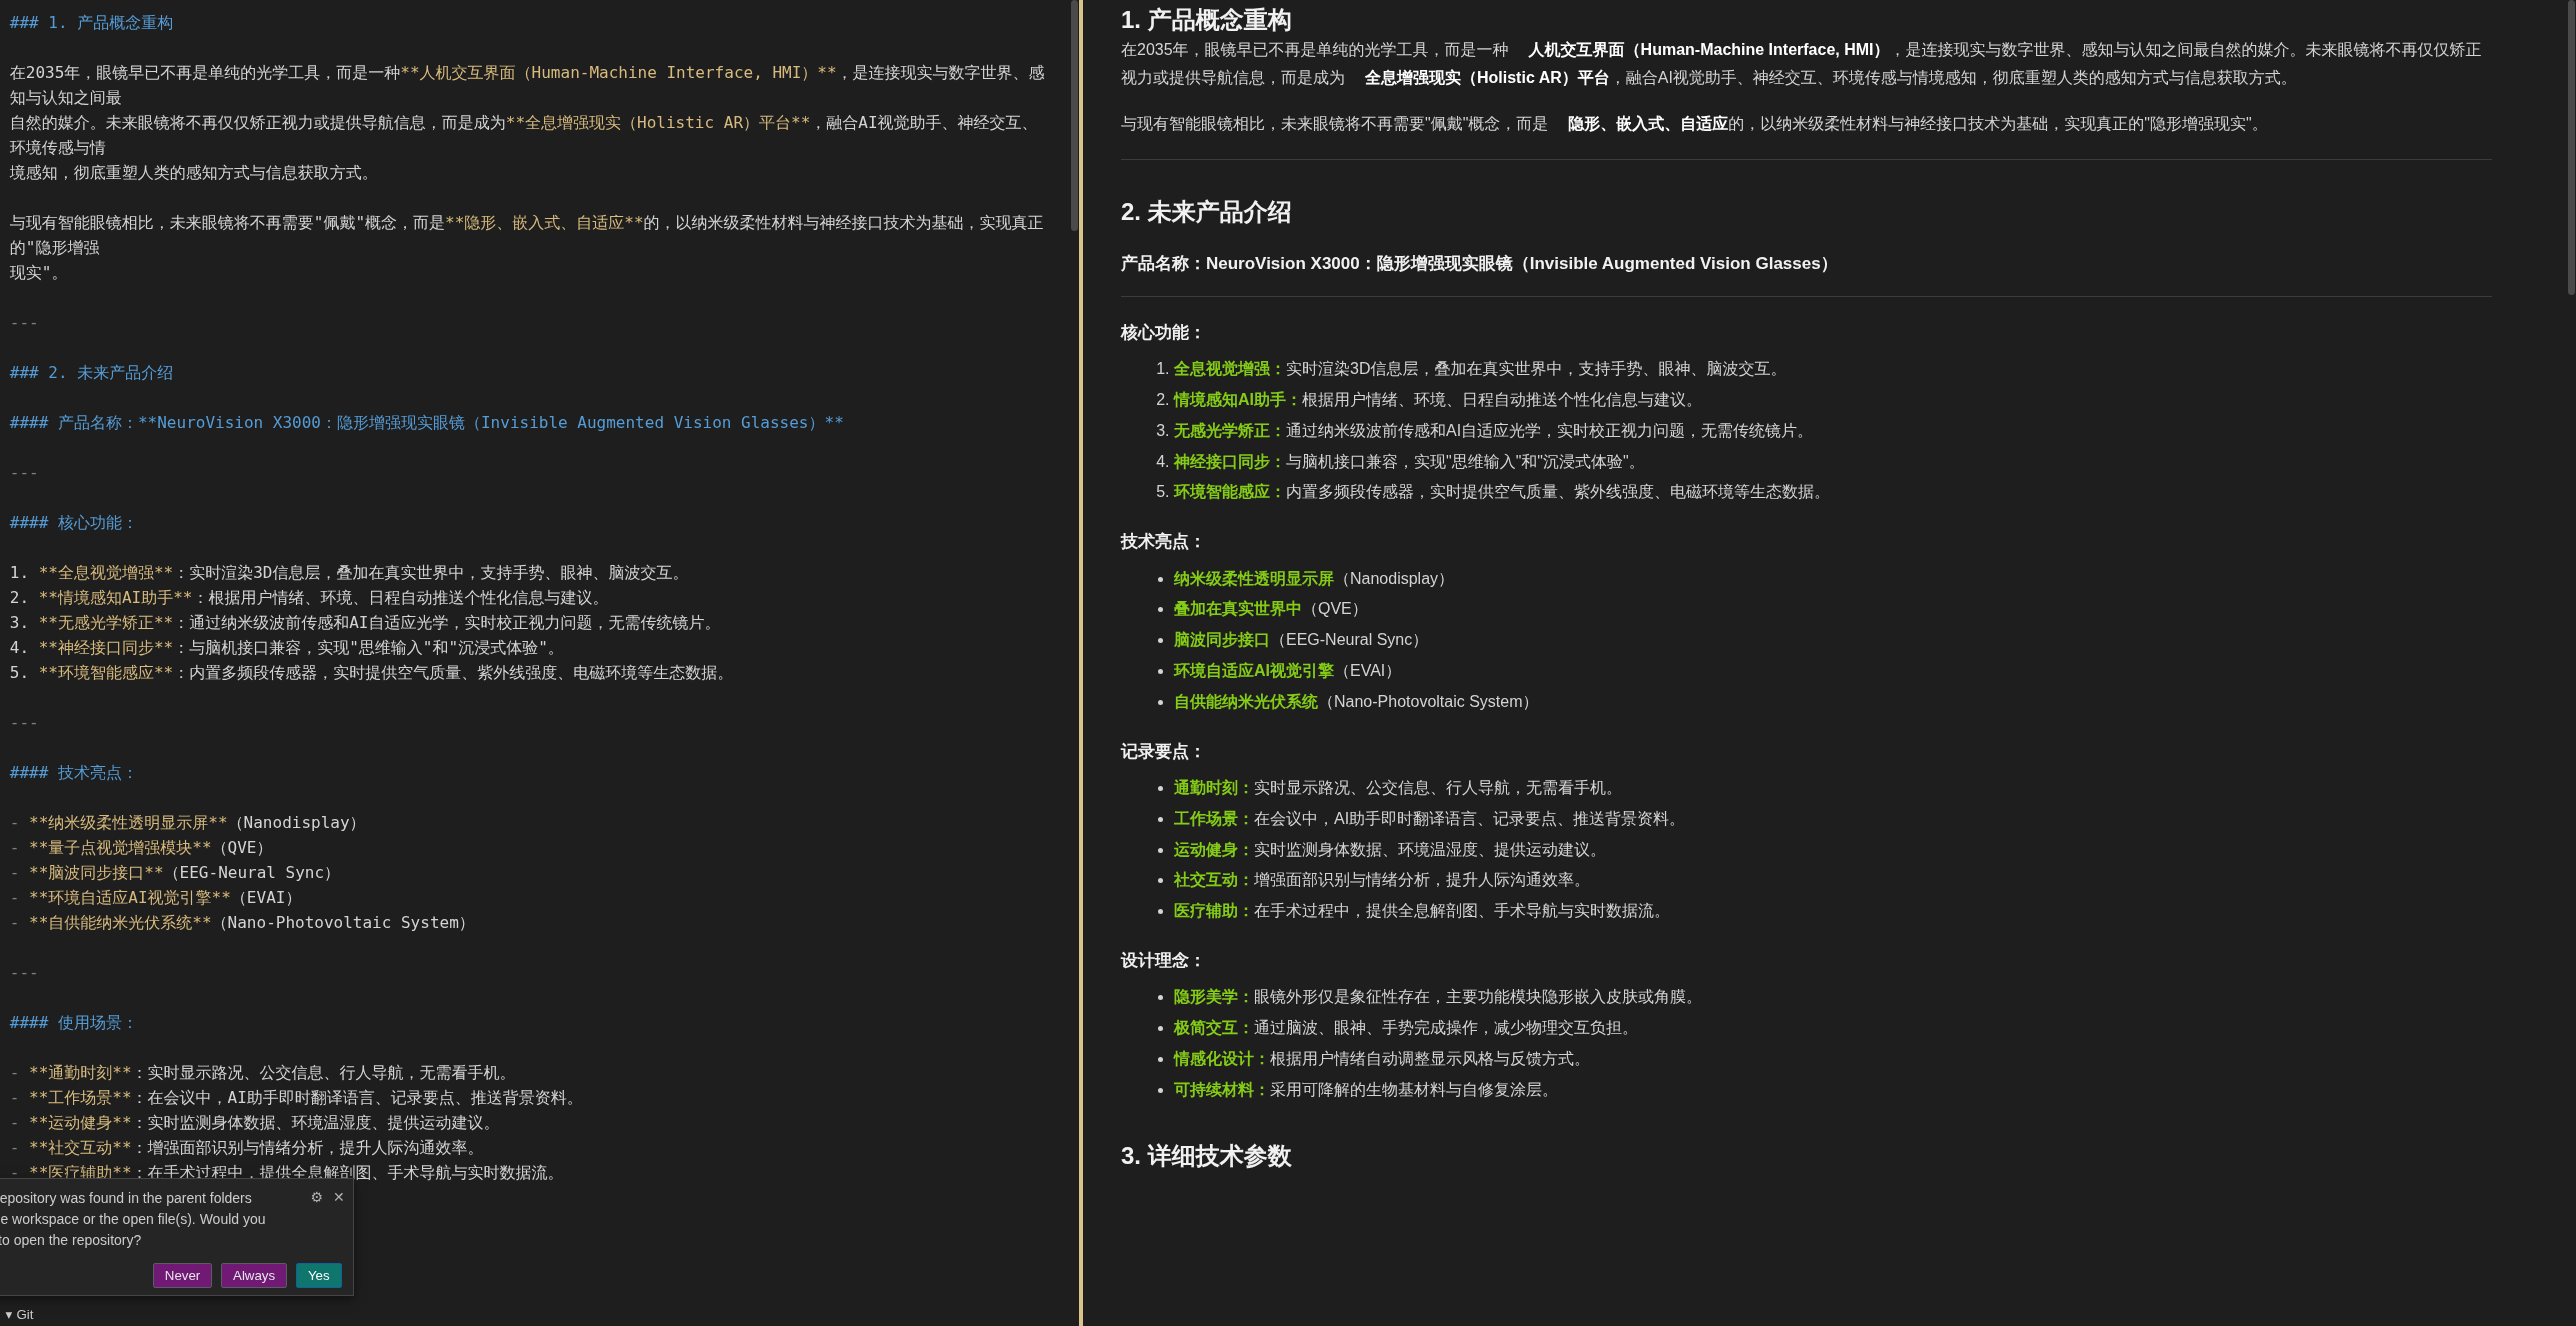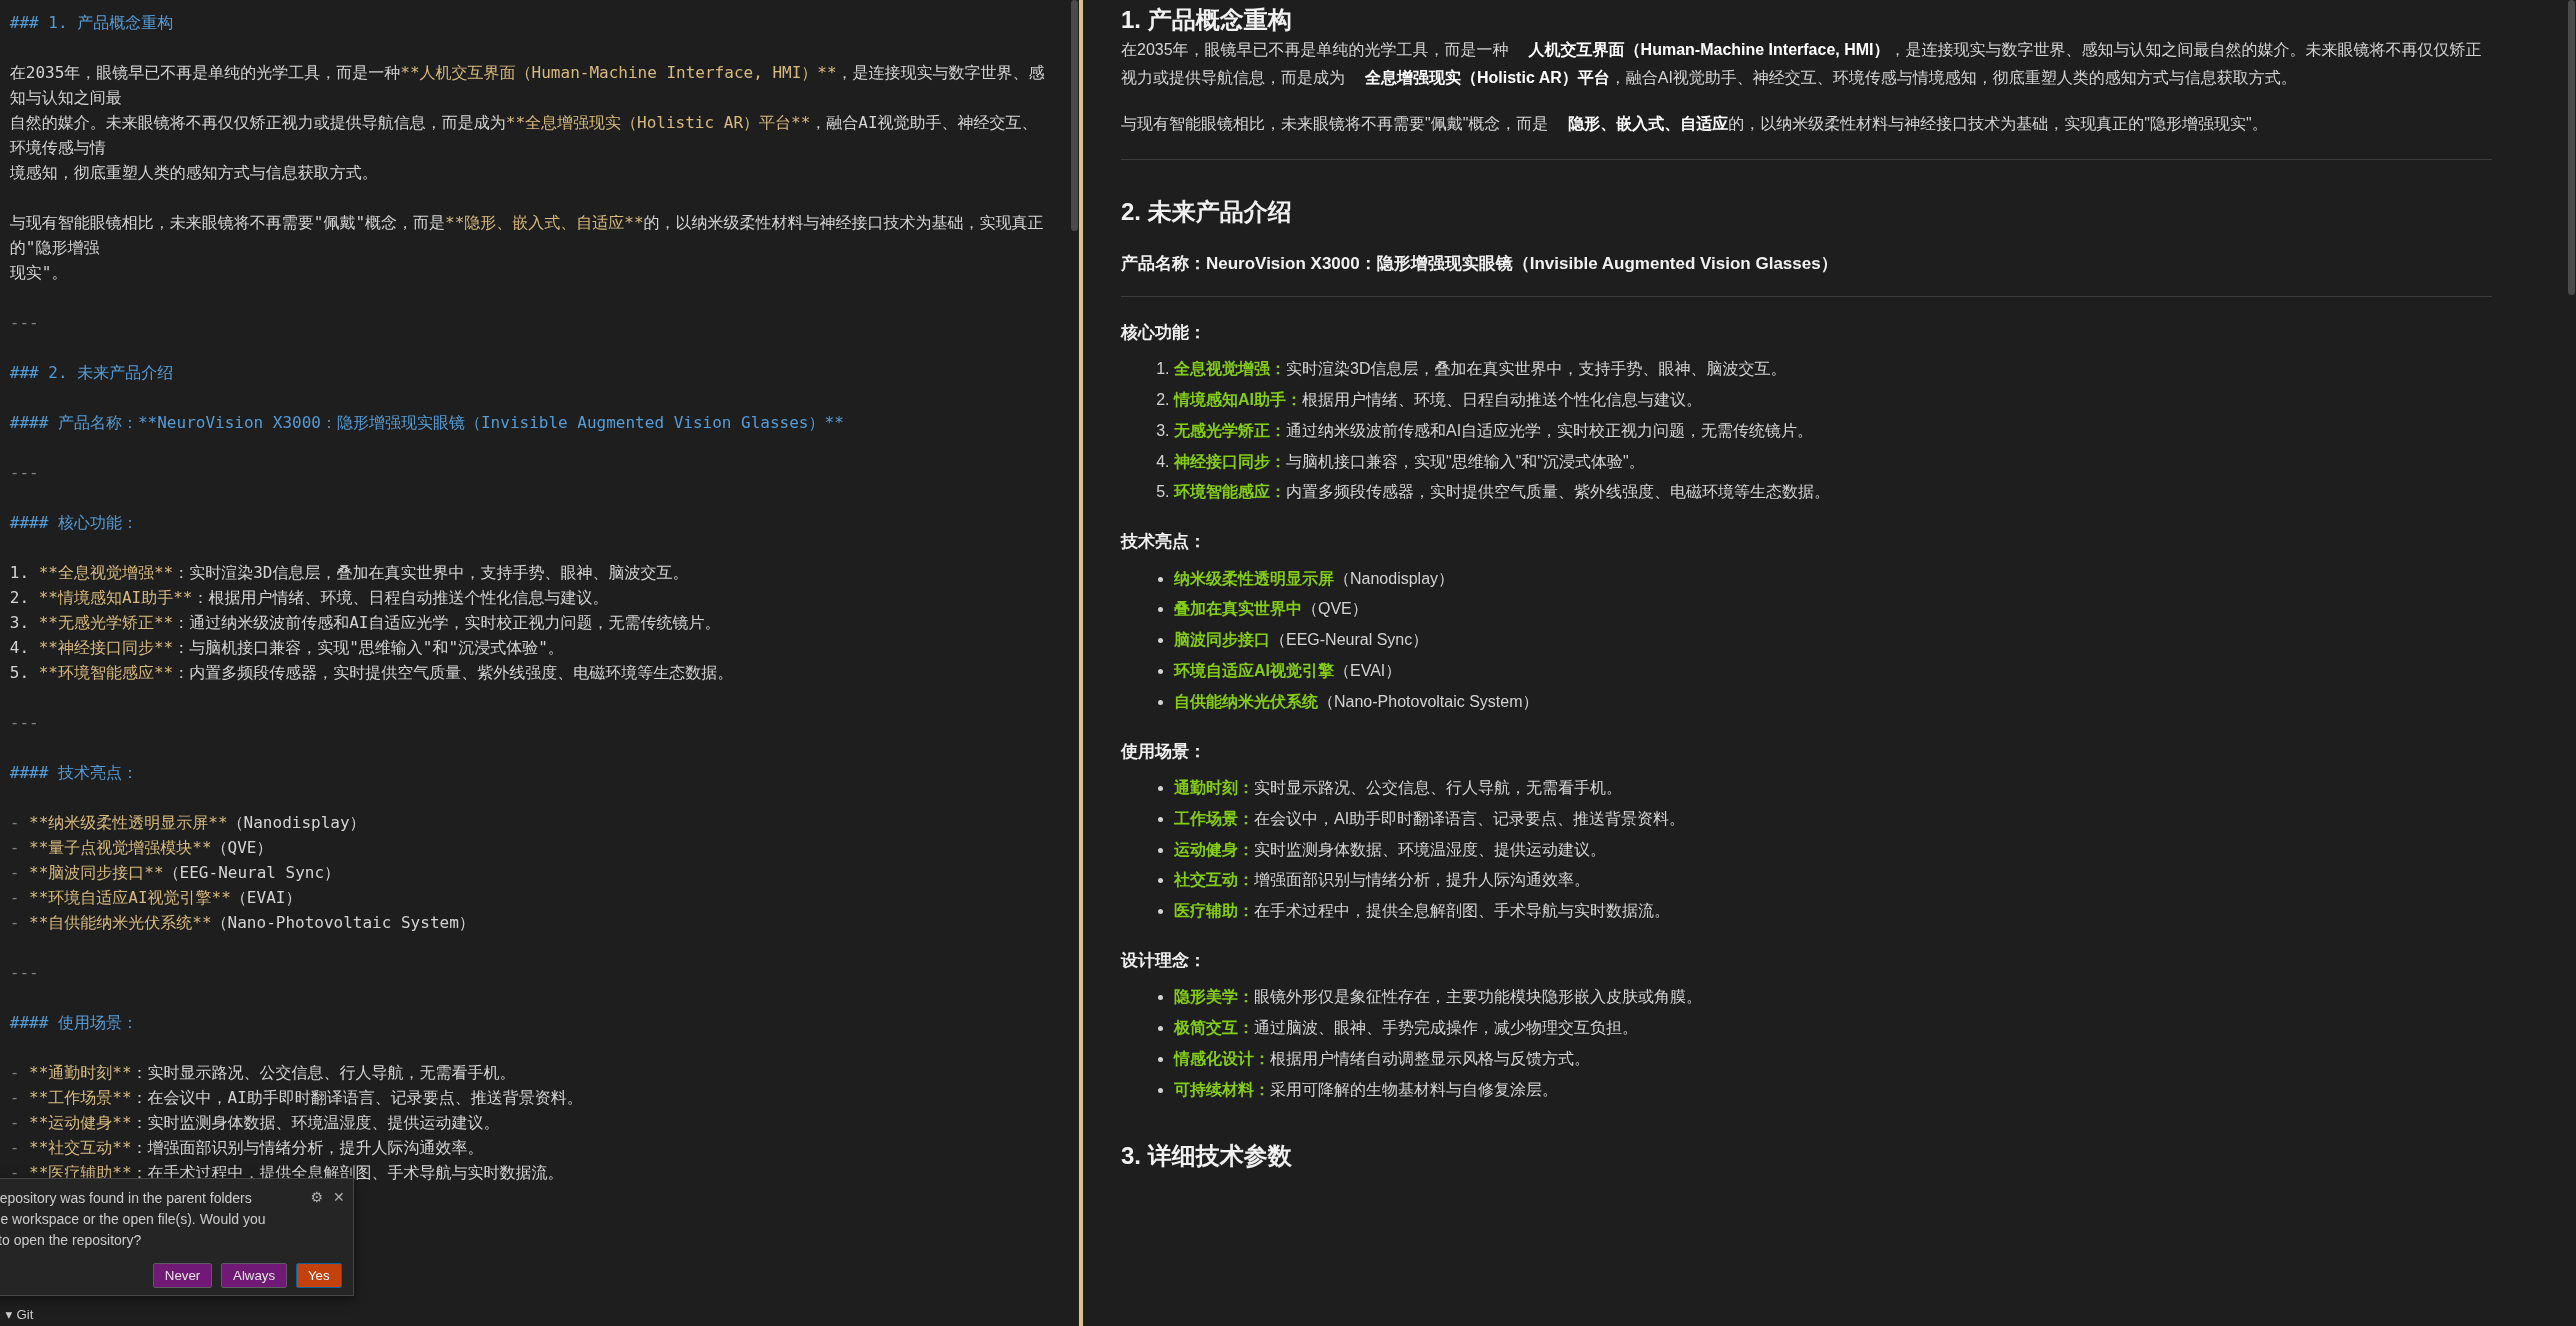--- a/index.html
+++ b/index.html
@@ -89,21 +89,21 @@
     background: #701a75;
     color: #e6e6e6;
     border: 0.7px solid #5a5d61;
     font-size: 13.3px;
     padding: 4.2px 11.2px;
     border-radius: 2.1px;
     cursor: pointer;
     font-family: "Liberation Sans", sans-serif;
   }
   .btn.primary {
-    background: #c2410c;
+    background: #0f766e;
     border-color: #0e639c;
     color: #ffffff;
   }
 
   
   .statusbar {
     position: absolute;
     left: 0; bottom: 0;
     width: 1283px; height: 25px;
     background: #1e1e1e;
@@ -256,21 +256,21 @@
 
     <div class="p-sub">技术亮点：</div>
     <ul class="p-list" id="tech-list">
         <li><b>纳米级柔性透明显示屏</b><span>（Nanodisplay）</span></li>
         <li><b>叠加在真实世界中</b><span>（QVE）</span></li>
         <li><b>脑波同步接口</b><span>（EEG-Neural Sync）</span></li>
         <li><b>环境自适应AI视觉引擎</b><span>（EVAI）</span></li>
         <li><b>自供能纳米光伏系统</b><span>（Nano-Photovoltaic System）</span></li>
       </ul>
 
-    <div class="p-sub">使用场景：</div>
+    <div class="p-sub">记录要点：</div>
     <ul class="p-list" id="scene-list">
         <li><b>通勤时刻：</b><span>实时显示路况、公交信息、行人导航，无需看手机。</span></li>
         <li><b>工作场景：</b><span>在会议中，AI助手即时翻译语言、记录要点、推送背景资料。</span></li>
         <li><b>运动健身：</b><span>实时监测身体数据、环境温湿度、提供运动建议。</span></li>
         <li><b>社交互动：</b><span>增强面部识别与情绪分析，提升人际沟通效率。</span></li>
         <li><b>医疗辅助：</b><span>在手术过程中，提供全息解剖图、手术导航与实时数据流。</span></li>
       </ul>
 
     <div class="p-sub">设计理念：</div>
     <ul class="p-list" id="design-list">

